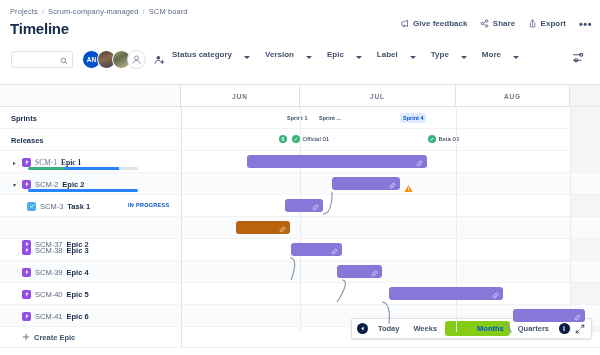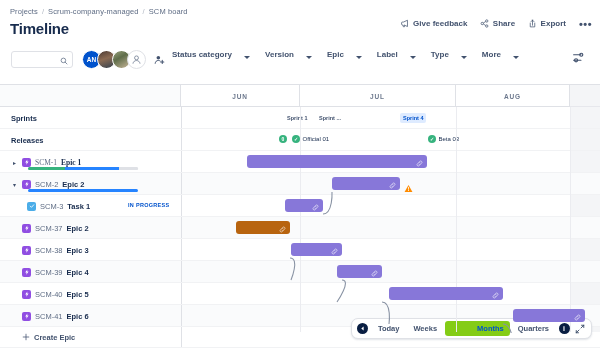--- a/index.html
+++ b/index.html
@@ -179,21 +179,21 @@
   }
   .create-epic {
     position: absolute; left: 22px; top: 0; height: 21px;
     display: flex; align-items: center; gap: 4px;
     font-size: 7.5px; font-weight: 600; color: #42526e; cursor: pointer;
   }
 
   
   .zoombar {
     position: absolute; right: 8px; bottom: 6px; height: 21px;
-    background: #fff; border: 1px solid #dfe1e6; border-radius: 7px;
+    background: #fff; border: 1px solid #dfe1e6; border-radius: 2px;
     display: flex; align-items: center; gap: 2px; padding: 0 4px;
     box-shadow: 0 1px 2px rgba(9,30,66,.12);
   }
   .zb-btn {
     font-size: 7.5px; font-weight: 600; color: #42526e;
     padding: 3px 6px; border-radius: 3px; cursor: pointer; white-space: nowrap;
   }
   .zb-btn.sel { background: #84cc16; color: #0052cc; padding-left: 32px; }
   .zb-icon { width: 14px; height: 14px; display: flex; align-items: center; justify-content: center; cursor: pointer; }
   .circ {
@@ -446,21 +446,21 @@
         <span class="linkicon">
           <svg width="7" height="7" viewBox="0 0 16 16">
               <path d="M6.4 9.6a2.9 2.9 0 0 0 4.2 0l2.2-2.2a2.9 2.9 0 0 0-4.2-4.2L7.5 4.3" fill="none" stroke="#fff" stroke-width="1.5" stroke-linecap="round"></path>
               <path d="M9.6 6.4a2.9 2.9 0 0 0-4.2 0L3.2 8.6a2.9 2.9 0 0 0 4.2 4.2l1.1-1.1" fill="none" stroke="#fff" stroke-width="1.5" stroke-linecap="round"></path>
             </svg>
         </span>
       </div>
     </div>
 
     <div class="row alt" style="top:132px;">
-      <div class="rlabel" style="left:22px;">
+      <div class="rlabel" style="left:22px;margin-top:16px;">
         <span class="epic-icon">
           <svg width="6" height="6" viewBox="0 0 16 16">
               <path d="M9 1 3.2 9.2H7l-.8 5.8 6-8.4H8.3z" fill="#fff"></path>
             </svg>
         </span>
         <span class="key">SCM-37</span>
         <span class="summary">Epic 2</span>
       </div>
       <div class="row-sep-left"></div>
       <div class="bar orange" style="left:236px;top:4px;width:54px;">

